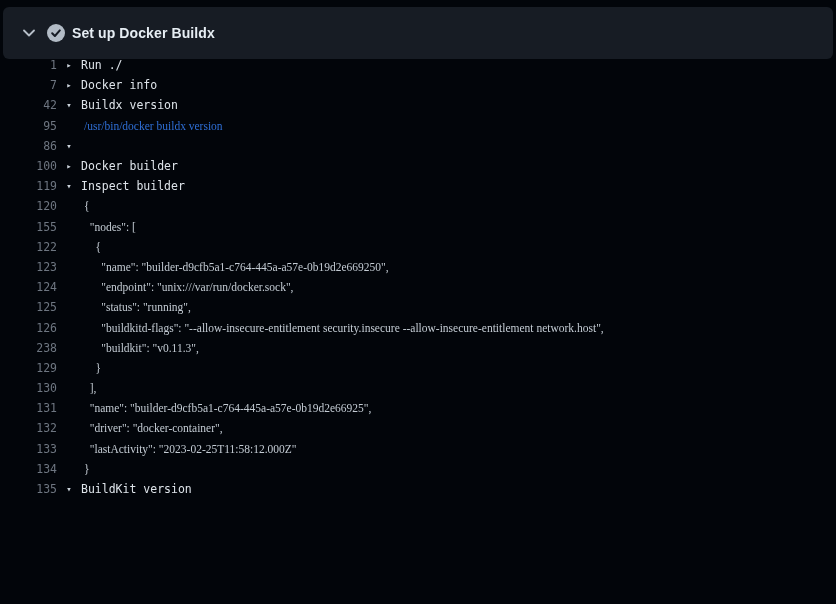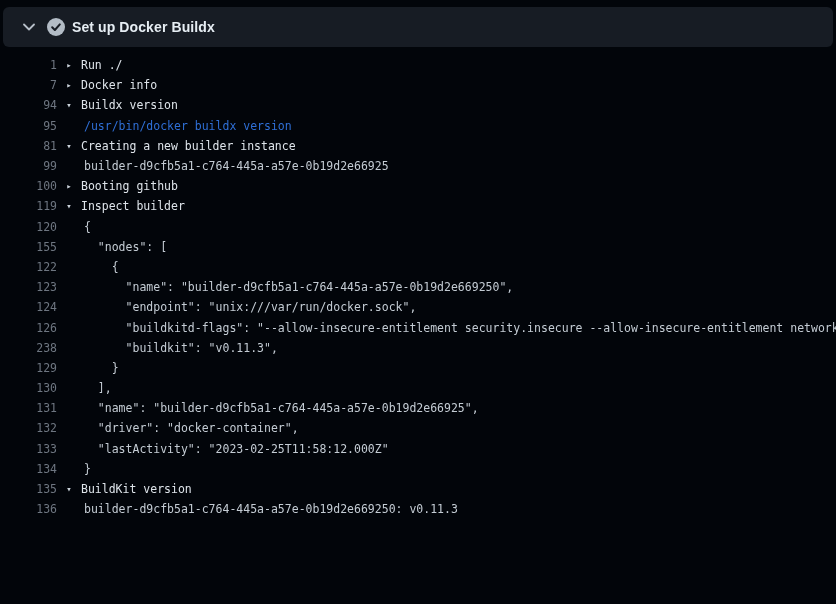--- a/index.html
+++ b/index.html
@@ -6,21 +6,21 @@
   body {
     width: 836px; height: 604px;
     background: #02050a;
     overflow: hidden;
     position: relative;
     font-family: "Liberation Sans", sans-serif;
   }
   .step-header {
     position: absolute;
     left: 3px; right: 3px; top: 7px;
-    height: 40px;
+    height: 52px;
     background: #171c24;
     border-radius: 6px;
     display: flex;
     align-items: center;
     padding: 0 16px 0 20px;
     box-sizing: border-box;
     cursor: pointer;
   }
   .chev { display: flex; align-items: center; margin-right: 12px; }
   .check { display: flex; align-items: center; margin-right: 7px; }
@@ -51,21 +51,21 @@
     cursor: pointer;
   }
   .line .arrow {
     flex: 0 0 24px;
     text-align: center;
     color: #ccd4dc;
     font-size: 9px;
     line-height: 20.2px;
   }
   .line .text { color: #c4ccd4; }
-  .line:not(.group) .text { padding-left: 3px; }
+  .line:not(.group) .text { padding-left: 3px; font-family: Liberation Serif, serif; }
   .line.group { cursor: pointer; }
   .line.group .text { color: #dee4ea; text-align: center; }
   .line.command .text { color: #2f6fd6; }
 </style>
 </head>
 <body>
 
 <div class="step-header">
   <span class="chev">
     <svg width="12" height="8" viewBox="0 0 12 8" fill="none">
@@ -77,34 +77,33 @@
       <circle cx="8" cy="8" r="8" fill="#b3bcc6"></circle>
       <path d="M4.6 8.3 L7 10.7 L11.4 5.7" stroke="#171c24" stroke-width="1.8" fill="none" stroke-linecap="round" stroke-linejoin="round"></path>
     </svg>
   </span>
   <span class="step-title">Set up Docker Buildx</span>
 </div>
 
 <div class="log" id="log">
     <div class="line group"><span class="num">1</span><span class="arrow">▸</span><span class="text">Run ./</span></div>
     <div class="line group"><span class="num">7</span><span class="arrow">▸</span><span class="text">Docker info</span></div>
-    <div class="line group"><span class="num">94</span><span class="arrow">▾</span><span class="text">Buildx version</span></div>
+    <div class="line group"><span class="num">42</span><span class="arrow">▾</span><span class="text">Buildx version</span></div>
     <div class="line command"><span class="num">95</span><span class="arrow"></span><span class="text">/usr/bin/docker buildx version</span></div>
-    <div class="line group"><span class="num">81</span><span class="arrow">▾</span><span class="text">Creating a new builder instance</span></div>
-    <div class="line output"><span class="num">99</span><span class="arrow"></span><span class="text">builder-d9cfb5a1-c764-445a-a57e-0b19d2e66925</span></div>
-    <div class="line group"><span class="num">100</span><span class="arrow">▸</span><span class="text">Booting github</span></div>
+    <div class="line group"><span class="num">86</span><span class="arrow">▾</span></div>
+    <div class="line group"><span class="num">100</span><span class="arrow">▸</span><span class="text">Docker builder</span></div>
     <div class="line group"><span class="num">119</span><span class="arrow">▾</span><span class="text">Inspect builder</span></div>
     <div class="line output"><span class="num">120</span><span class="arrow"></span><span class="text">{</span></div>
     <div class="line output"><span class="num">155</span><span class="arrow"></span><span class="text">  "nodes": [</span></div>
     <div class="line output"><span class="num">122</span><span class="arrow"></span><span class="text">    {</span></div>
     <div class="line output"><span class="num">123</span><span class="arrow"></span><span class="text">      "name": "builder-d9cfb5a1-c764-445a-a57e-0b19d2e669250",</span></div>
     <div class="line output"><span class="num">124</span><span class="arrow"></span><span class="text">      "endpoint": "unix:///var/run/docker.sock",</span></div>
+    <div class="line output"><span class="num">125</span><span class="arrow"></span><span class="text">      "status": "running",</span></div>
     <div class="line output"><span class="num">126</span><span class="arrow"></span><span class="text">      "buildkitd-flags": "--allow-insecure-entitlement security.insecure --allow-insecure-entitlement network.host",</span></div>
     <div class="line output"><span class="num">238</span><span class="arrow"></span><span class="text">      "buildkit": "v0.11.3",</span></div>
     <div class="line output"><span class="num">129</span><span class="arrow"></span><span class="text">    }</span></div>
     <div class="line output"><span class="num">130</span><span class="arrow"></span><span class="text">  ],</span></div>
     <div class="line output"><span class="num">131</span><span class="arrow"></span><span class="text">  "name": "builder-d9cfb5a1-c764-445a-a57e-0b19d2e66925",</span></div>
     <div class="line output"><span class="num">132</span><span class="arrow"></span><span class="text">  "driver": "docker-container",</span></div>
     <div class="line output"><span class="num">133</span><span class="arrow"></span><span class="text">  "lastActivity": "2023-02-25T11:58:12.000Z"</span></div>
     <div class="line output"><span class="num">134</span><span class="arrow"></span><span class="text">}</span></div>
     <div class="line group"><span class="num">135</span><span class="arrow">▾</span><span class="text">BuildKit version</span></div>
-    <div class="line output"><span class="num">136</span><span class="arrow"></span><span class="text">builder-d9cfb5a1-c764-445a-a57e-0b19d2e669250: v0.11.3</span></div>
   </div>
 
 </body></html>

